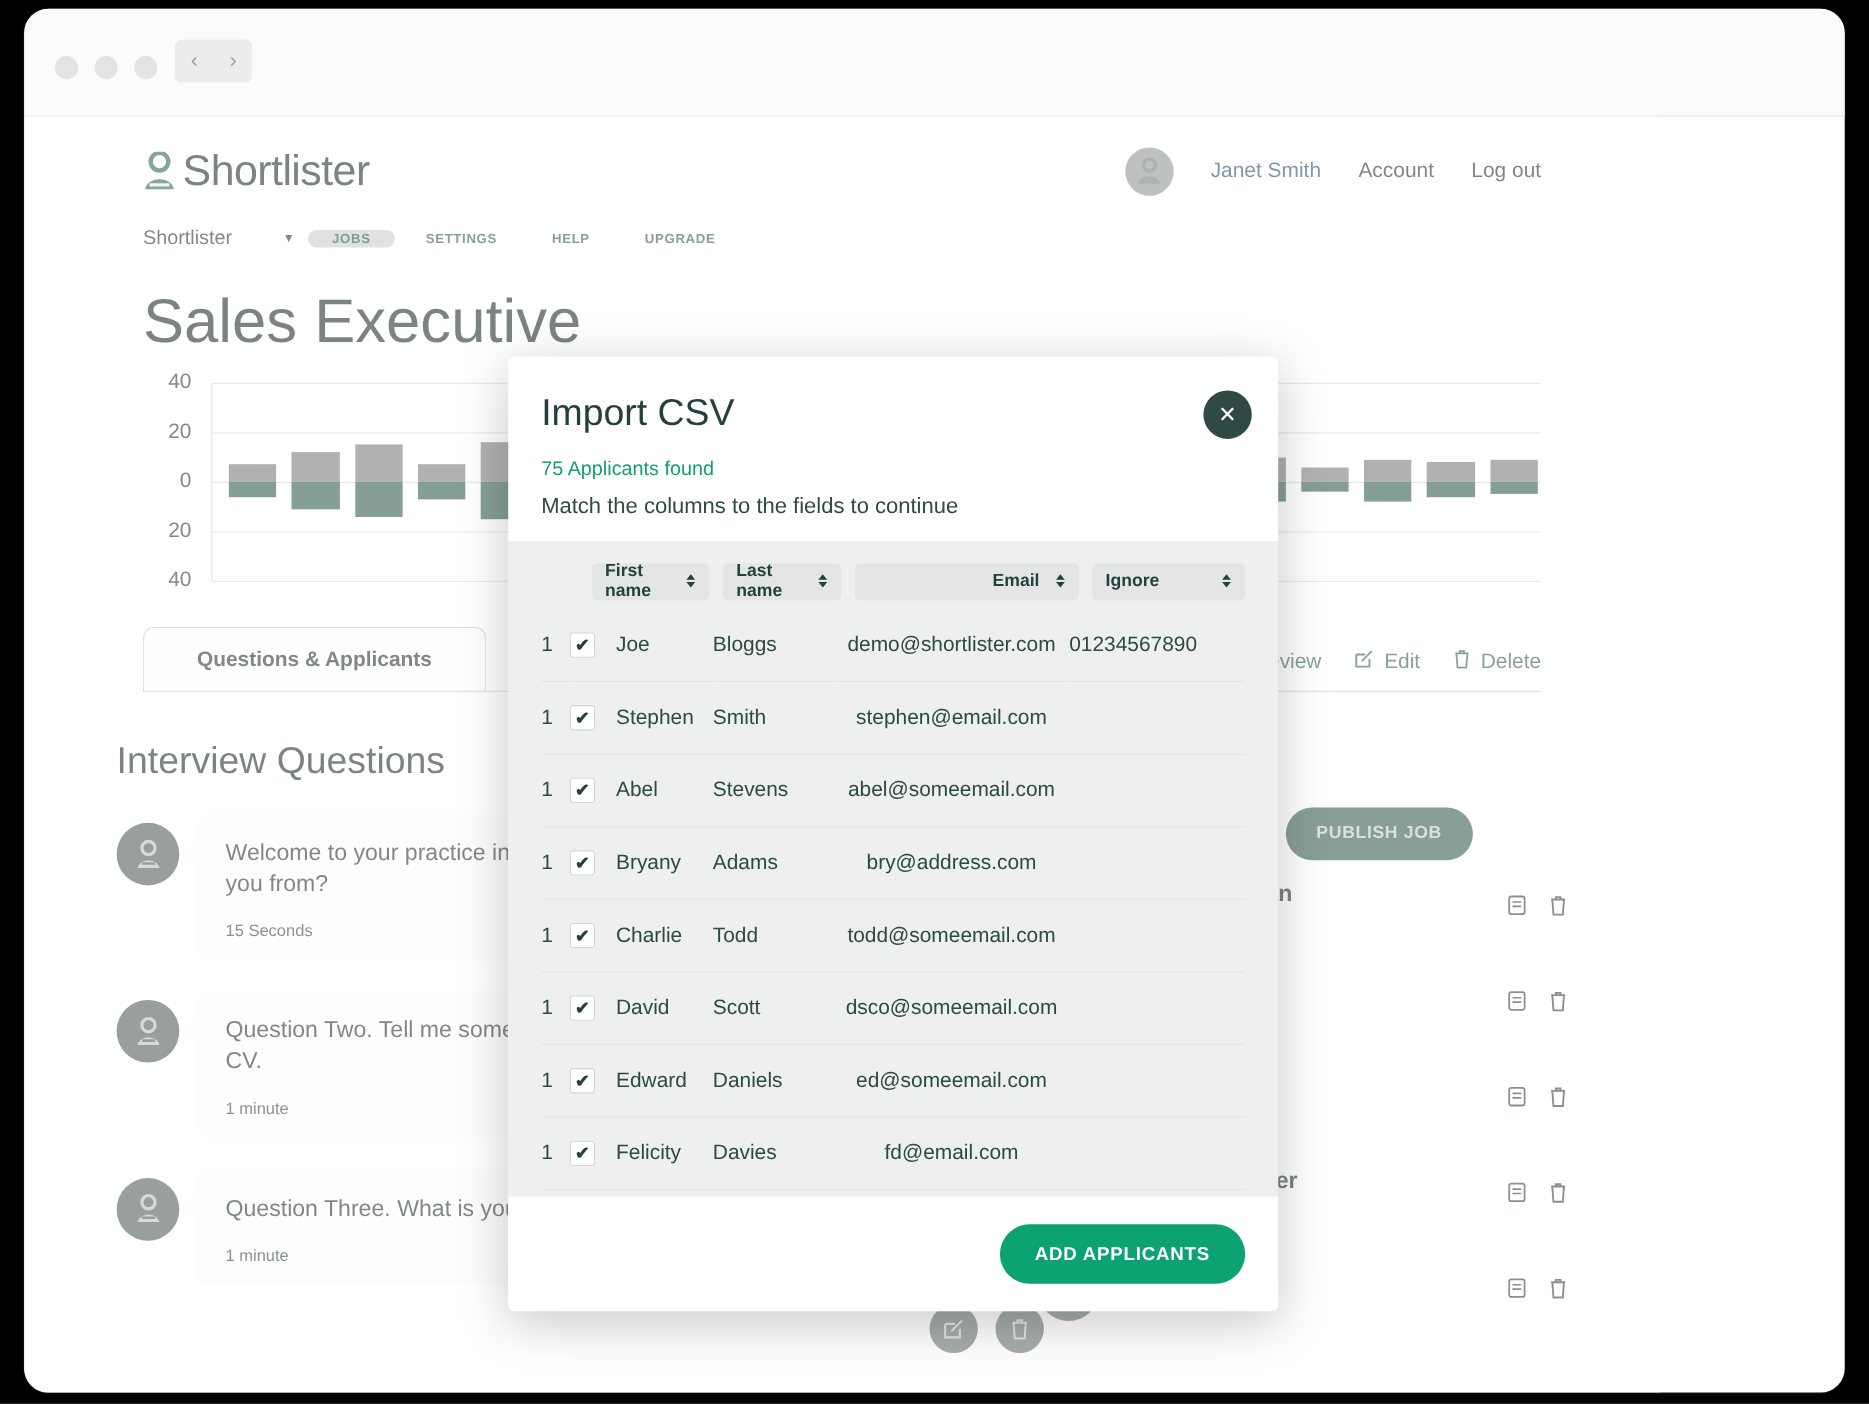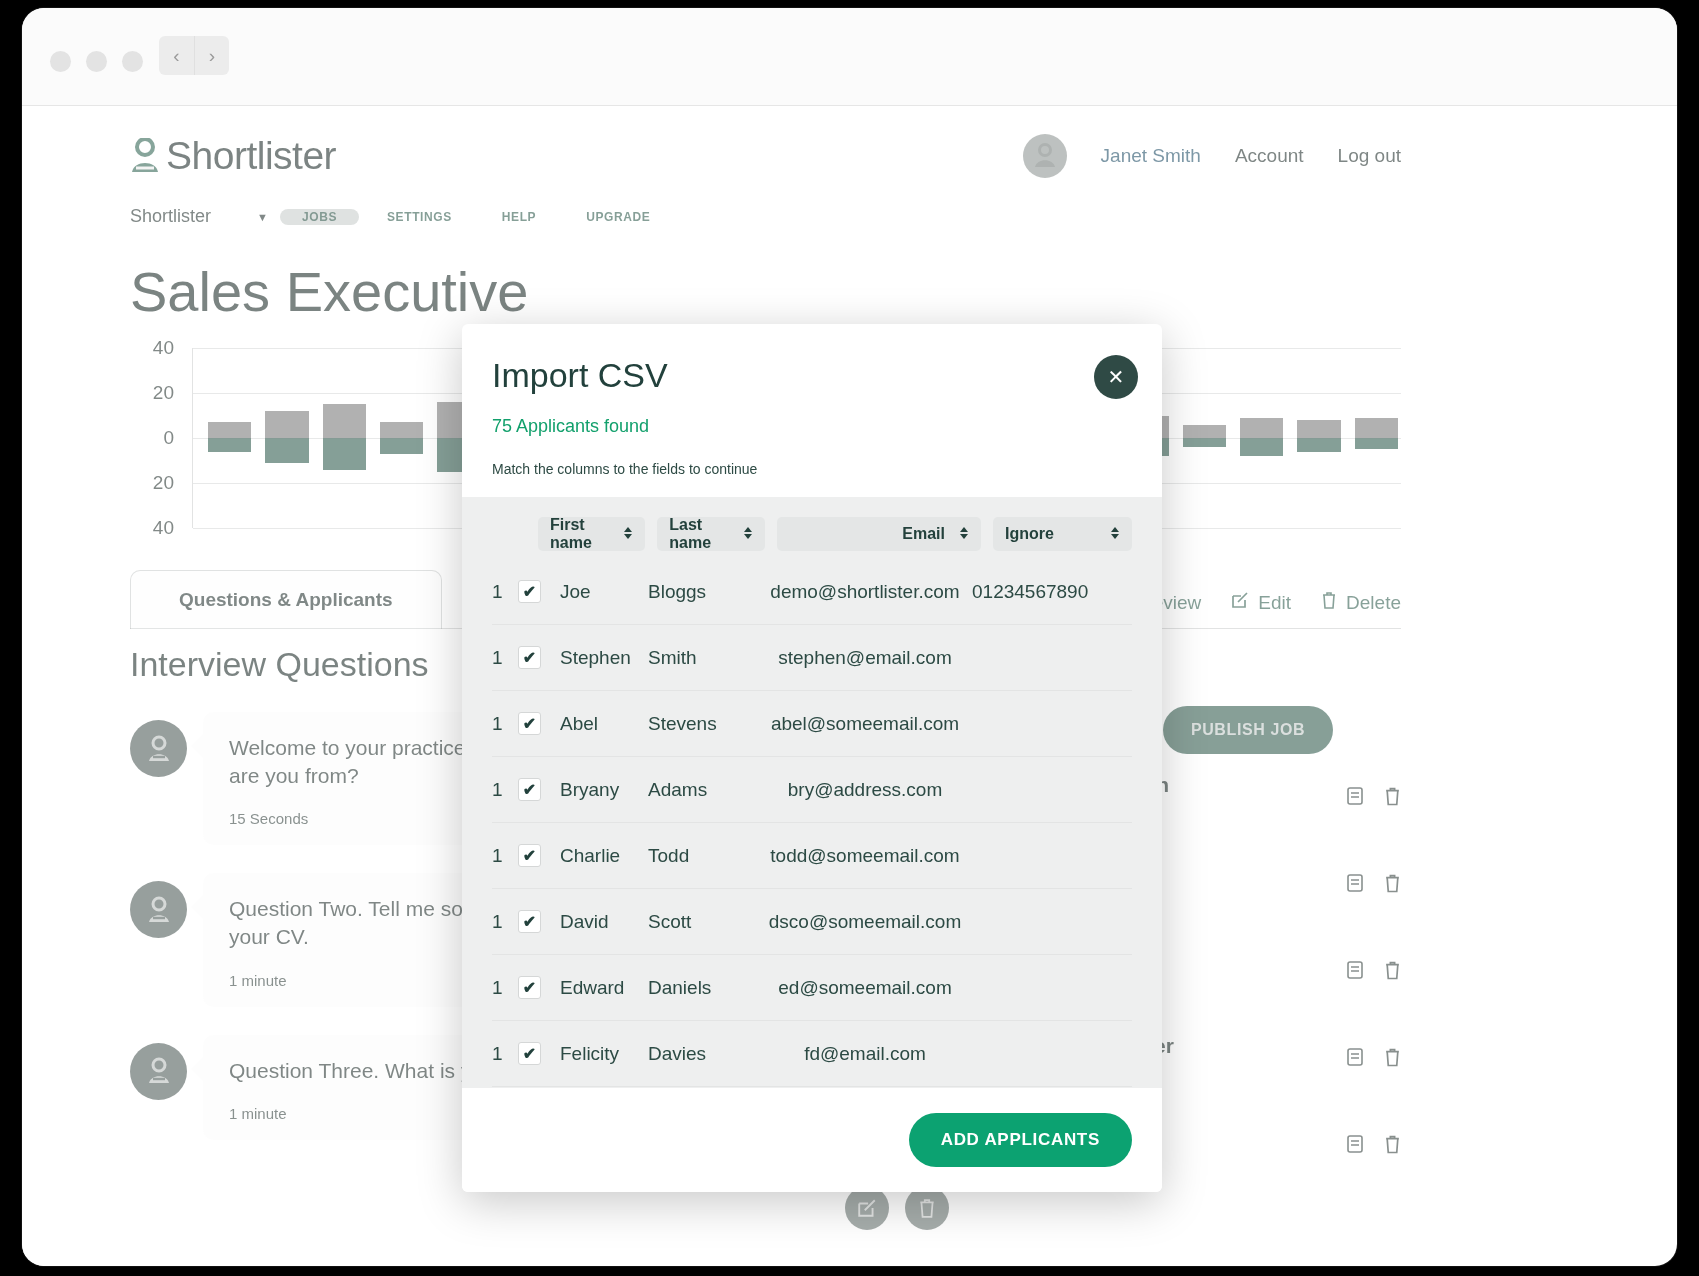--- a/index.html
+++ b/index.html
@@ -147,21 +147,21 @@
     margin-bottom: -1px;
   }
   .tab.inactive {
     border: none; background: none; color: #1b7d5e; font-weight: 400;
     padding-bottom: 19px;
   }
   .actions { display: flex; align-items: center; gap: 30px; padding-bottom: 14px; }
   .action-link { display: flex; align-items: center; gap: 9px; font-size: 19px; color: #1b7d5e; }
 
   
-  .content { display: flex; padding: 0 108px; margin-top: 16px; gap: 52px; }
+  .content { display: flex; padding: 0 84px; margin-top: 44px; gap: 52px; }
   .col-left { flex: 1 1 62%; }
   .col-right { flex: 1 1 38%; }
   .sec-title { font-size: 34px; color: #22413c; font-weight: 400; }
 
   .qrow { display: flex; align-items: flex-start; gap: 16px; margin-top: 28px; }
   .q-avatar {
     width: 57px; height: 57px; border-radius: 50%;
     background: #54706a; flex: 0 0 auto;
     display: flex; align-items: center; justify-content: center;
     margin-top: 8px;
@@ -211,21 +211,21 @@
     background: #ffffff;
     border-radius: 6px;
     box-shadow: 0 10px 46px rgba(0,0,0,0.22);
     display: flex; flex-direction: column;
     overflow: hidden;
     z-index: 10;
   }
   .modal-head { padding: 32px 30px 20px 30px; position: relative; }
   .modal-title { font-size: 34px; color: #22413c; font-weight: 400; }
   .modal-found { font-size: 18px; color: #12a06c; margin-top: 21px; }
-  .modal-sub { font-size: 14px; color: #2d4a44; margin-top: 24px; }
+  .modal-sub { font-size: 20px; color: #2d4a44; margin-top: 12px; }
   .close-btn {
     position: absolute; right: 24px; top: 31px;
     width: 44px; height: 44px; border-radius: 50%;
     background: #2f4a45; color: #fff;
     display: flex; align-items: center; justify-content: center;
     font-size: 20px; cursor: pointer;
   }
   .modal-body {
     flex: 1;
     background: #eeefef;

